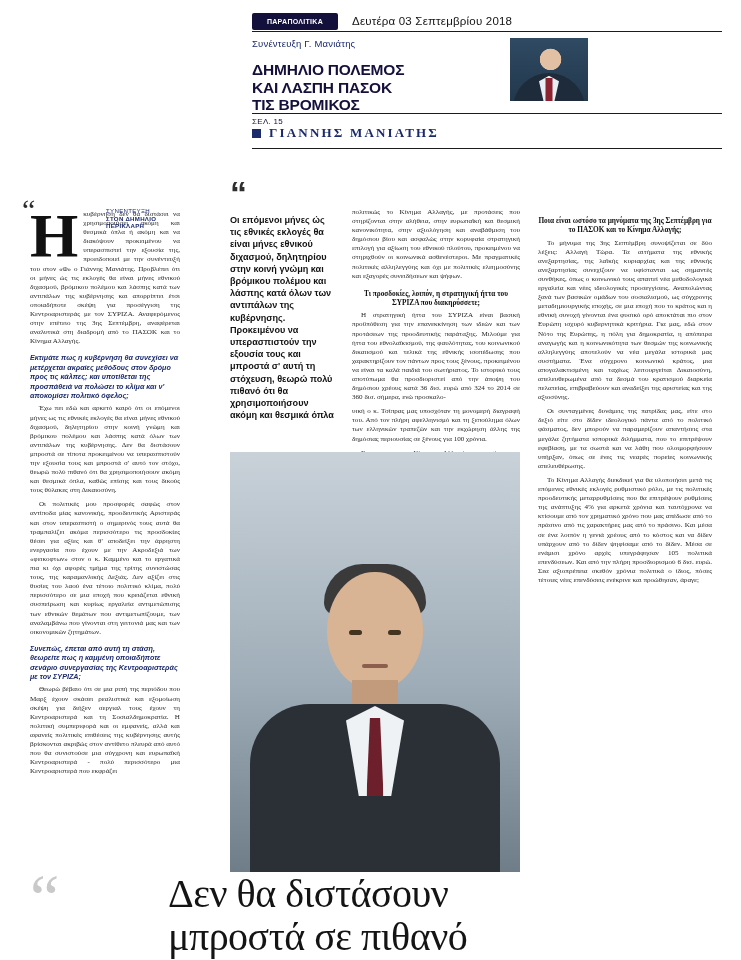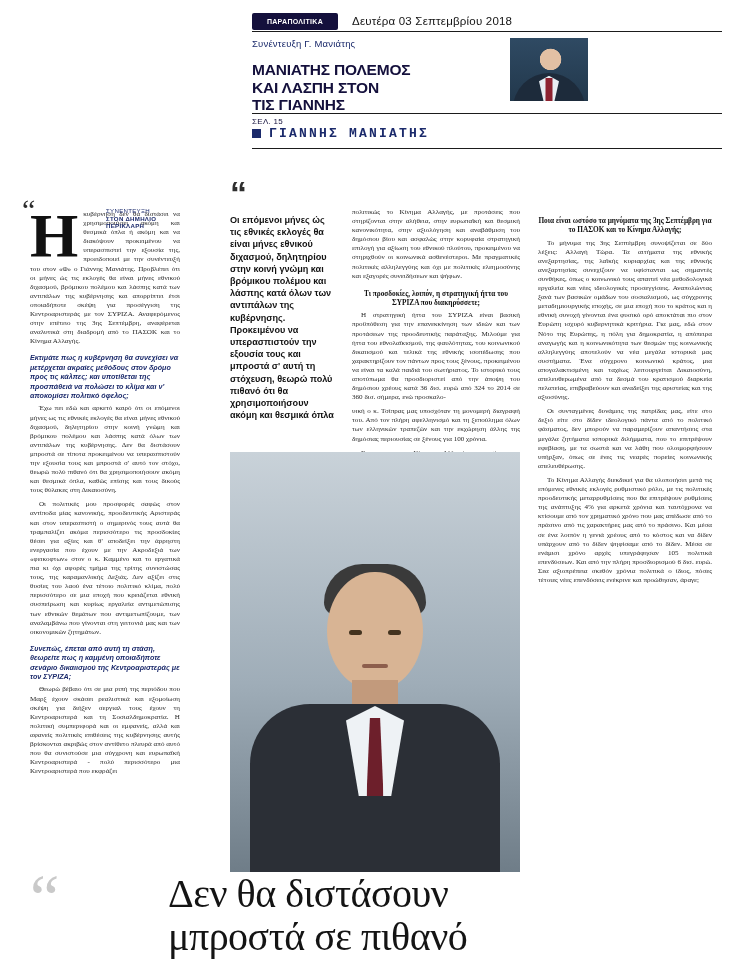--- a/index.html
+++ b/index.html
@@ -72,21 +72,21 @@
     position:absolute;left:252px;top:113px;width:470px;height:1px;background:#1b1b1b;
   }
 
   
   .byline{
     position:absolute;left:252px;top:120px;width:470px;height:26px;
     display:flex;align-items:center;gap:8px;
   }
   .byline-sq{width:9px;height:9px;background:#1b2a6b;}
   .byline-name{
-    font-family:Liberation Mono, monospace;font-weight:bold;font-size:13px;
+    font-family:Liberation Serif, serif;font-weight:bold;font-size:13px;
     color:#1b2a6b;letter-spacing:2.2px;
   }
   .byline-rule{position:absolute;left:252px;top:148px;width:470px;height:1px;background:#1b1b1b;}
 
   
   .col{position:absolute;font-size:7.1px;line-height:9.1px;text-align:justify;color:#1f1f1f;}
   .col p{margin:0 0 5px 0;text-indent:9px;}
   .col p.noind{text-indent:0;}
   .subhead{
     font-family:"Liberation Sans",sans-serif;font-style:italic;font-weight:bold;
@@ -183,23 +183,23 @@
 
   <div class="topbar">
     <div class="masthead">ΠΑΡΑΠΟΛΙΤΙΚΑ</div>
     <div class="topdate">Δευτέρα 03 Σεπτεμβρίου 2018</div>
   </div>
   <div class="topline"></div>
 
   <div class="teaser">
     <div class="teaser-kicker">Συνέντευξη Γ. Μανιάτης</div>
     <div class="teaser-head">
-      <div>ΜΑΝΙΑΤΗΣ ΠΟΛΕΜΟΣ</div>
-      <div>ΚΑΙ ΛΑΣΠΗ ΣΤΟΝ</div>
-      <div>ΤΙΣ ΓΙΑΝΝΗΣ</div>
+      <div>ΔΗΜΗΛΙΟ ΠΟΛΕΜΟΣ</div>
+      <div>ΚΑΙ ΛΑΣΠΗ ΠΑΣΟΚ</div>
+      <div>ΤΙΣ ΒΡΟΜΙΚΟΣ</div>
     </div>
     <div class="teaser-page">ΣΕΛ. 15</div>
     <div class="teaser-photo">
       <div class="suit"></div>
       <div class="shirt"></div>
       <div class="tie"></div>
     </div>
   </div>
   <div class="teaser-rule"></div>
 
@@ -215,21 +215,21 @@
       <div class="c1-kicker">
         <span>ΣΥΝΕΝΤΕΥΞΗ</span><br>
         <b>ΣΤΟΝ ΔΗΜΗΛΙΟ</b>
         <b>ΠΕΡΙΚΛΑΡΗ</b>
       </div>
       <p class="noind">κυβέρνηση δεν θα διστάσει να χρησιμοποιήσει ακόμη και θεσμικά όπλα ή ακόμη και να διακόψουν προκειμένου να υπερασπιστεί την εξουσία της, προειδοποιεί με την συνέντευξή του στον «Φ» ο Γιάννης Μανιάτης. Προβλέπει ότι οι μήνες ώς τις εκλογές θα είναι μήνες εθνικού διχασμού, βρόμικου πολέμου και λάσπης κατά των αντιπάλων της κυβέρνησης και απορρίπτει έτσι οποιαδήποτε σκέψη για προσέγγιση της Κεντροαριστεράς με τον ΣΥΡΙΖΑ. Αναφερόμενος στην επέτειο της 3ης Σεπτέμβρη, αναφέρεται αναλυτικά στη διαδρομή από το ΠΑΣΟΚ και το Κίνημα Αλλαγής.</p>
     </div>
     <div class="subhead">Εκτιμάτε πως η κυβέρνηση θα συνεχίσει να μετέρχεται ακραίες μεθόδους στον δρόμο προς τις κάλπες; και υποτίθεται της προσπάθειά να πολώσει το κλίμα και ν' αποκομίσει πολιτικό όφελος;</div>
     <p>Έχω πει εδώ και αρκετό καιρό ότι οι επόμενοι μήνες ως τις εθνικές εκλογές θα είναι μήνες εθνικού διχασμού, δηλητηρίου στην κοινή γνώμη και βρόμικου πολέμου και λάσπης κατά όλων των αντιπάλων της κυβέρνησης. Δεν θα διστάσουν μπροστά σε τίποτα προκειμένου να υπερασπιστούν την εξουσία τους και μπροστά σ' αυτό τον στόχο, θεωρώ πολύ πιθανό ότι θα χρησιμοποιήσουν ακόμη και θεσμικά όπλα, καθώς επίσης και τους δικούς τους θύλακες στη Δικαιοσύνη.</p>
     <p>Οι πολιτικές μου προσφορές σαφώς στον αντίποδα μίας κανονικής, προοδευτικής Αριστεράς και στον υπερασπιστή ο σημερινός τους αυτά θα τραμπαλίζει ακόμα περισσότερο τις προσδοκίες θέσει για αξίες και θ' αποδείξει την άρρηστη ενεργασία που έχουν με την Ακροδεξιά των «φεικοφτων» στον ο κ. Καμμένο και το εργατικά πια κι όχι αφορές τμήμα της τρίτης συνιστώσας τους, της καραμανλικής Δεξιάς. Δεν αξίζει στις θυσίες του λαού ένα τέτοιο πολιτικό κλίμα, πολύ περισσότερο σε μια εποχή που κρειάζεται εθνική συσπείρωση και κυρίως εργαλεία αντιμετώπισης των εθνικών θεμάτων που αντιμετωπίζουμε, των αναλαμβάνω που γίνονται στη γειτονιά μας και των οικονομικών ζητημάτων.</p>
-    <div class="subhead">Συνεπώς, έπεται από αυτή τη στάση, θεωρείτε πως η καμμένη οποιαδήποτε σενάριο δικαιισμού της Κεντροαριστεράς με τον ΣΥΡΙΖΑ;</div>
+    <div class="subhead">Συνεπώς, έπεται από αυτή τη στάση, θεωρείτε πως η καμμένη οποιαδήποτε σενάριο συνεργασίας της Κεντροαριστεράς με τον ΣΥΡΙΖΑ;</div>
     <p>Θεωρώ βέβαιο ότι σε μια ριπή της περιόδου που Μαρξ έχουν σκάσει ρεαλιστικά και εξομοίωση σκέψη για διήξεν σεργιαλ τους έχουν τη Κεντροαριστερά και τη Σοσιαλδημοκρατία. Η πολιτική συμπεριφορά και οι εμφανείς, αλλά και αφανείς πολιτικές επιθέσεις της κυβέρνησης αυτής βρίσκονται ακριβώς στον αντίθετο πλευρά από αυτό που θα συνιστούσε μια σύγχρονη και ευρωπαϊκή Κεντροαριστερά - πολύ περισσότερο μια Κεντροαριστερά που εκφράζει</p>
   </div>
   <div class="bigquote">“</div>
 
   <div class="col" id="col2">
     <div class="quotemark">“</div>
     <div class="lead">Οι επόμενοι μήνες ώς τις εθνικές εκλογές θα είναι μήνες εθνικού διχασμού, δηλητηρίου στην κοινή γνώμη και βρόμικου πολέμου και λάσπης κατά όλων των αντιπάλων της κυβέρνησης. Προκειμένου να υπερασπιστούν την εξουσία τους και μπροστά σ' αυτή τη στόχευση, θεωρώ πολύ πιθανό ότι θα χρησιμοποιήσουν ακόμη και θεσμικά όπλα</div>
   </div>
 
   <div class="col" id="col3">

